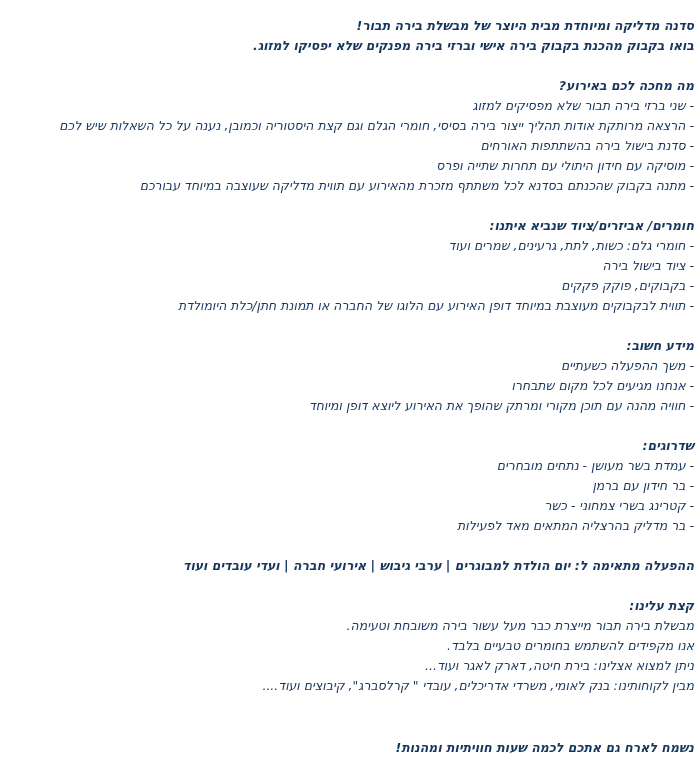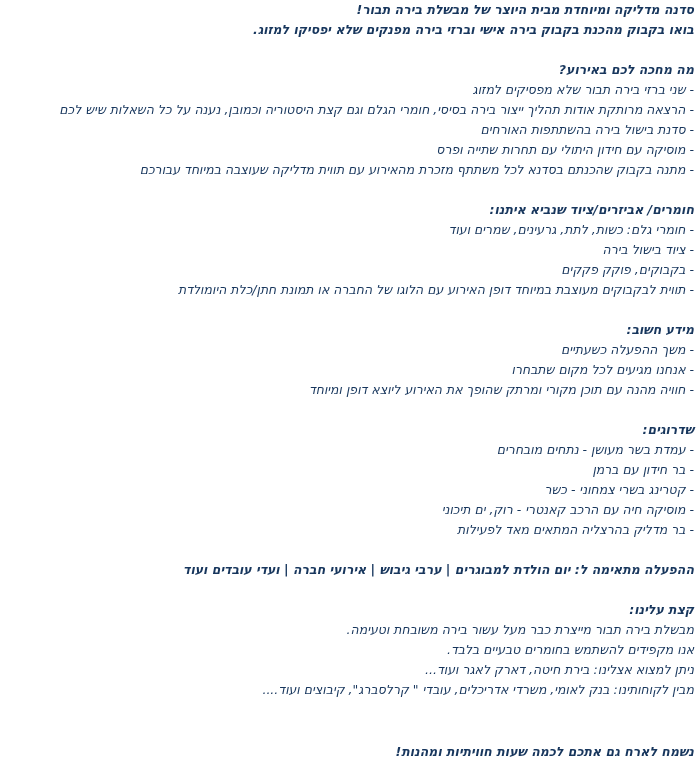--- a/index.html
+++ b/index.html
@@ -13,21 +13,21 @@
     width: 700px;
     height: 779px;
     background: var(--bg);
     overflow: hidden;
   }
   .page {
     direction: rtl;
     text-align: right;
     width: 700px;
     height: 779px;
-    padding: 0 6px 0 4px;
+    padding: 16px 6px 0 4px;
     font-family: "DejaVu Sans", "Liberation Sans", sans-serif;
     font-style: italic;
     font-size: 12.5px;
     line-height: 20px;
     color: var(--text-color);
   }
   .page p {
     margin: 0;
     white-space: nowrap;
   }
@@ -58,21 +58,20 @@
 
   <p class="bold gap-before">מידע חשוב:</p>
   <p>- משך ההפעלה כשעתיים</p>
   <p>- אנחנו מגיעים לכל מקום שתבחרו</p>
   <p>- חוויה מהנה עם תוכן מקורי ומרתק שהופך את האירוע ליוצא דופן ומיוחד</p>
 
   <p class="bold gap-before">שדרוגים:</p>
   <p>- עמדת בשר מעושן - נתחים מובחרים</p>
   <p>- בר חידון עם ברמן</p>
   <p>- קטרינג בשרי צמחוני - כשר</p>
-  <p>- מוסיקה חיה עם הרכב קאנטרי - רוק, ים תיכוני</p>
   <p>- בר מדליק בהרצליה המתאים מאד לפעילות</p>
 
   <p class="bold gap-before">ההפעלה מתאימה ל: יום הולדת למבוגרים | ערבי גיבוש | אירועי חברה | ועדי עובדים ועוד</p>
 
   <p class="bold gap-before">קצת עלינו:</p>
   <p>מבשלת בירה תבור מייצרת כבר מעל עשור בירה משובחת וטעימה.</p>
   <p>אנו מקפידים להשתמש בחומרים טבעיים בלבד.</p>
   <p>ניתן למצוא אצלינו: בירת חיטה, דארק לאגר ועוד...</p>
   <p>מבין לקוחותינו: בנק לאומי, משרדי אדריכלים, עובדי " קרלסברג", קיבוצים ועוד....</p>
 

